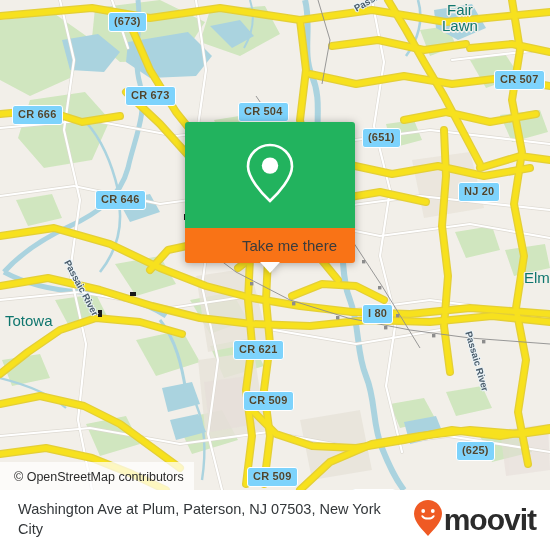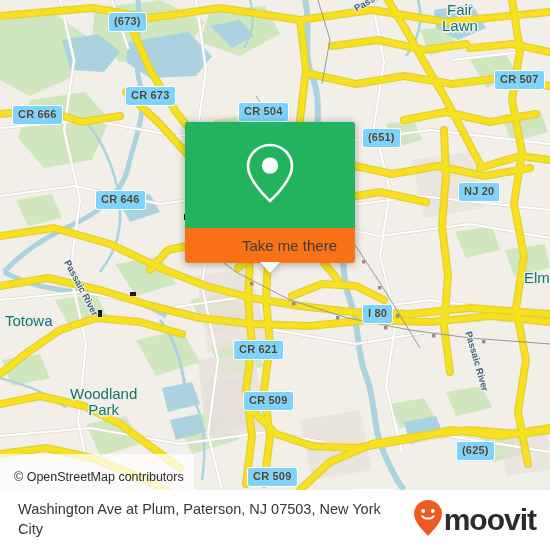--- a/index.html
+++ b/index.html
@@ -110,21 +110,21 @@
     border-left: 10px solid transparent;
     border-right: 10px solid transparent;
     border-top: 11px solid #fcfcfc;
   }
 
   
   .attribution {
     position: absolute;
     left: 0;
     bottom: 0;
-    padding: 16px 10px 4px 14px;
+    padding: 8px 10px 4px 14px;
     background: rgba(255,255,255,.72);
     color: #2b2b2b;
     font-size: 12.5px;
     line-height: 1.25;
     white-space: nowrap;
   }
 
   
   .footer {
     position: absolute;
@@ -386,22 +386,20 @@
         <rect x="184" y="214" width="4" height="6"></rect>
         <rect x="248" y="246" width="4" height="8"></rect>
         <rect x="130" y="292" width="6" height="4"></rect>
         <rect x="98" y="310" width="4" height="7"></rect>
       </g>
     </svg>
 
     <div class="place" style="left:442px; top:2px; text-align:center;">Fair
 Lawn</div>
     <div class="place" style="left:5px; top:265px;margin-top:48px;">Totowa</div>
-    <div class="place" style="left:70px; top:386px; text-align:center;">Woodland
-Park</div>
     <div class="place" style="left:524px; top:270px;">Elm</div>
 
     <div class="river-label" style="left:352px; top:4px; transform:rotate(-30deg); transform-origin:left top;">Passaic River</div>
     <div class="river-label" style="left:72px; top:258px; transform:rotate(62deg); transform-origin:left top;">Passaic River</div>
     <div class="river-label" style="left:474px; top:330px; transform:rotate(74deg); transform-origin:left top;">Passaic River</div>
 
     <div class="shield" style="left:108px; top:12px;">(673)</div>
     <div class="shield" style="left:125px; top:86px;">CR 673</div>
     <div class="shield" style="left:12px;  top:105px;">CR 666</div>
     <div class="shield" style="left:238px; top:102px;">CR 504</div>

